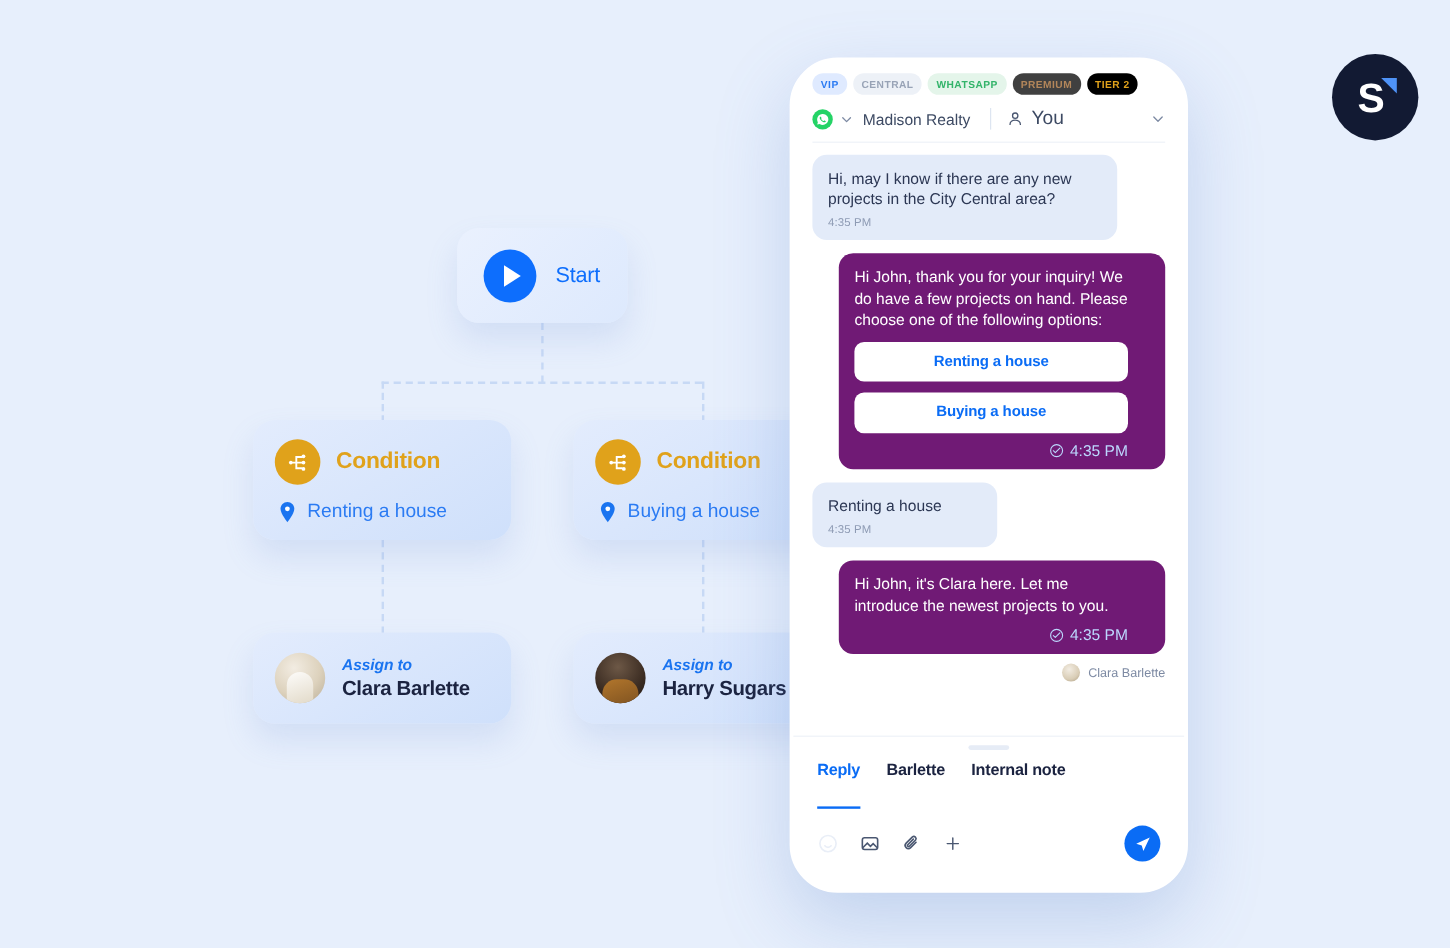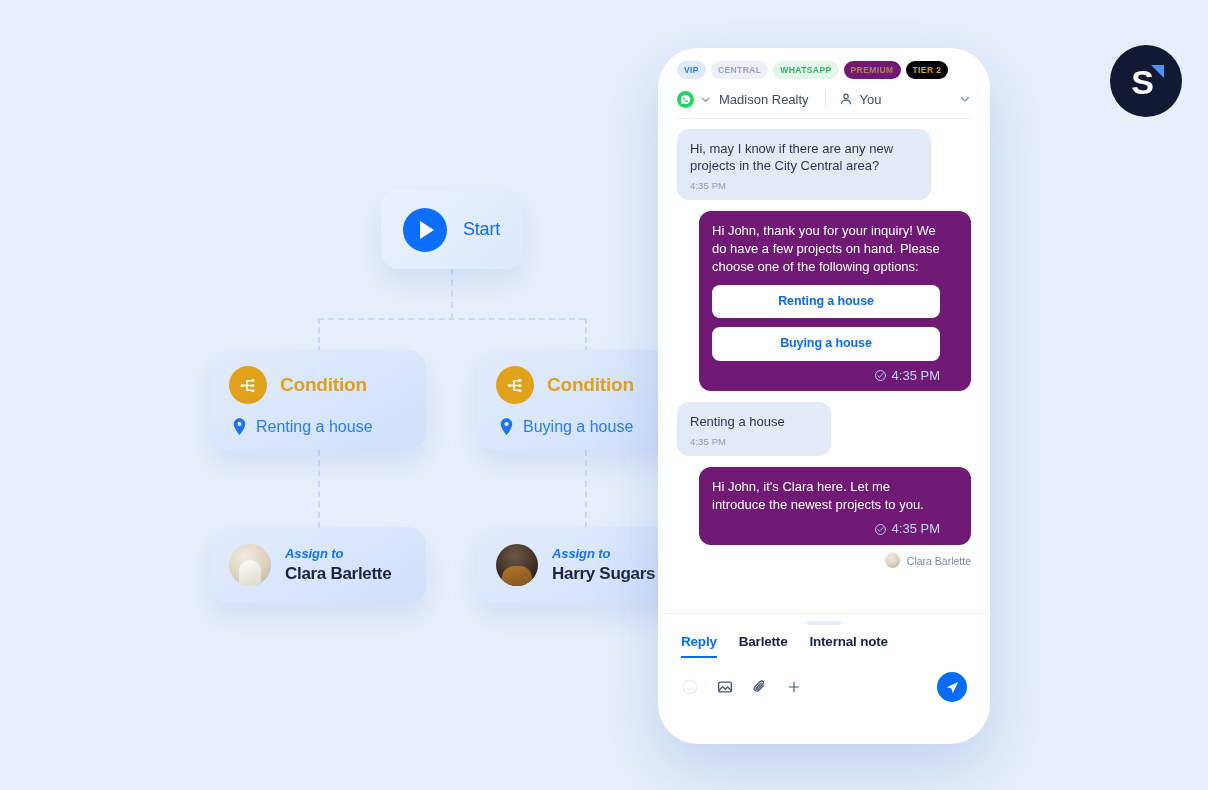--- a/index.html
+++ b/index.html
@@ -136,21 +136,21 @@
     padding:4px 7px;border-radius:9px;white-space:nowrap;
   }
 
   .chanrow{display:flex;align-items:center;padding:11px 16px 10px 16px;}
   .wa-dot{
     width:17px;height:17px;border-radius:50%;background:#25d366;flex:none;
     display:flex;align-items:center;justify-content:center;
   }
   .chan-name{margin-left:8px;font-size:13px;color:#3d4a63;}
   .chan-div{width:1px;height:18px;background:#dde5f1;margin:0 13px 0 16px;}
-  .chan-you{font-size:13px;color:#3d4a63;margin-left:7px;}
+  .chan-you{font-size:16px;color:#3d4a63;margin-left:7px;}
   .chan-caret{margin-left:auto;}
   .chat-sep{height:1px;background:#eef2f8;margin:0 16px;}
 
   .msgs{padding:10px 16px 0 16px;position:relative;}
   .bub{border-radius:12px;position:relative;}
   .bub-in{
     background:#e3ebf9;color:#2c3754;padding:11px 13px 8px 13px;
     max-width:228px;font-size:13px;line-height:1.33;
   }
   .bub-out{
@@ -172,21 +172,21 @@
     background:radial-gradient(circle at 40% 32%,#f2ece2 0%,#d9cdb6 60%,#a8997e 100%);
   }
   .sender-name{font-size:10.5px;color:#7d8aa3;}
 
   .composer{
     position:absolute;left:0;right:0;bottom:0;height:127px;background:#ffffff;
     border-top:1px solid #eef2f8;
   }
   .grabber{width:34px;height:4px;border-radius:3px;background:#e6ecf6;margin:7px auto 0 auto;}
   .tabs{display:flex;gap:22px;padding:9px 20px 0 20px;}
-  .tab{font-size:13.5px;font-weight:bold;color:#1b2340;padding-bottom:7px;letter-spacing:-.2px;}
+  .tab{font-size:13.5px;font-weight:bold;color:#1b2340;padding-bottom:23px;letter-spacing:-.2px;}
   .tab.active{color:#0a6cf5;border-bottom:2.5px solid #0a6cf5;}
   .ph{padding:14px 20px 0 20px;font-size:12.5px;color:#c3cddd;}
   .tools{display:flex;align-items:center;gap:17px;padding:14px 20px 0 20px;}
   .send{
     margin-left:auto;width:30px;height:30px;border-radius:50%;background:#0a6cf5;
     display:flex;align-items:center;justify-content:center;
   }
 </style>
 </head>
 <body>
@@ -276,21 +276,21 @@
   </div>
 
   <div class="phone">
 
 
 
     <div class="tagrow">
       <span class="tag" style="background:#dfeaff;color:#2b7bf3;">VIP</span>
       <span class="tag" style="background:#edf1f7;color:#98a3b6;">CENTRAL</span>
       <span class="tag" style="background:#e4f5ea;color:#33b46a;">WHATSAPP</span>
-      <span class="tag" style="background:#701a75;color:#b3865a;">PREMIUM</span>
+      <span class="tag" style="background:#404040;color:#b3865a;">PREMIUM</span>
       <span class="tag" style="background:#000000;color:#e0a21b;">TIER 2</span>
     </div>
 
     <div class="chanrow">
       <div class="wa-dot">
         <svg width="11" height="11" viewBox="0 0 24 24" fill="#ffffff">
           <path d="M12 2a10 10 0 0 0-8.6 15l-1.2 4.4 4.5-1.2A10 10 0 1 0 12 2zm5.3 14.1c-.2.6-1.3 1.2-1.8 1.2-.5.1-1 .1-1.7-.1a12 12 0 0 1-6.3-5.5c-.5-.9-.8-1.8-.8-2.6 0-.9.5-1.4.7-1.6.2-.2.5-.3.7-.3h.5c.2 0 .4 0 .6.5l.8 2c.1.2 0 .4-.1.5l-.4.5c-.1.2-.3.3-.1.6.2.3.8 1.3 1.7 2.1 1.1 1 2 1.3 2.3 1.4.2.1.4.1.6-.1l.7-.8c.2-.2.3-.2.6-.1l2 .9c.3.1.4.2.5.3 0 .1 0 .5-.2 1.1z"></path>
         </svg>
       </div>
       <svg width="11" height="11" viewBox="0 0 24 24" fill="none" stroke="#7d8aa3" stroke-width="2.4" stroke-linecap="round" stroke-linejoin="round" style="margin-left:6px;">

